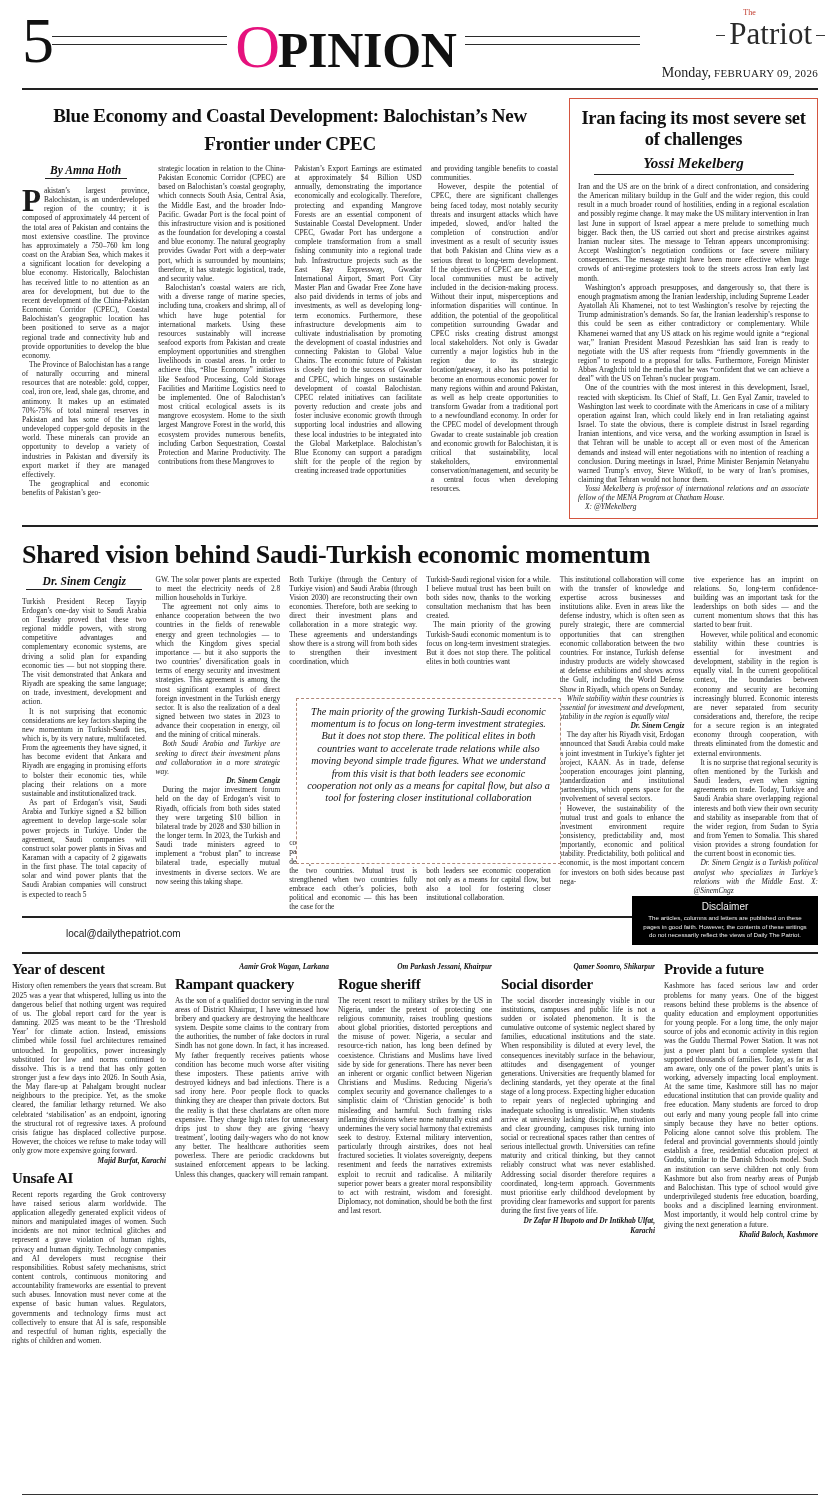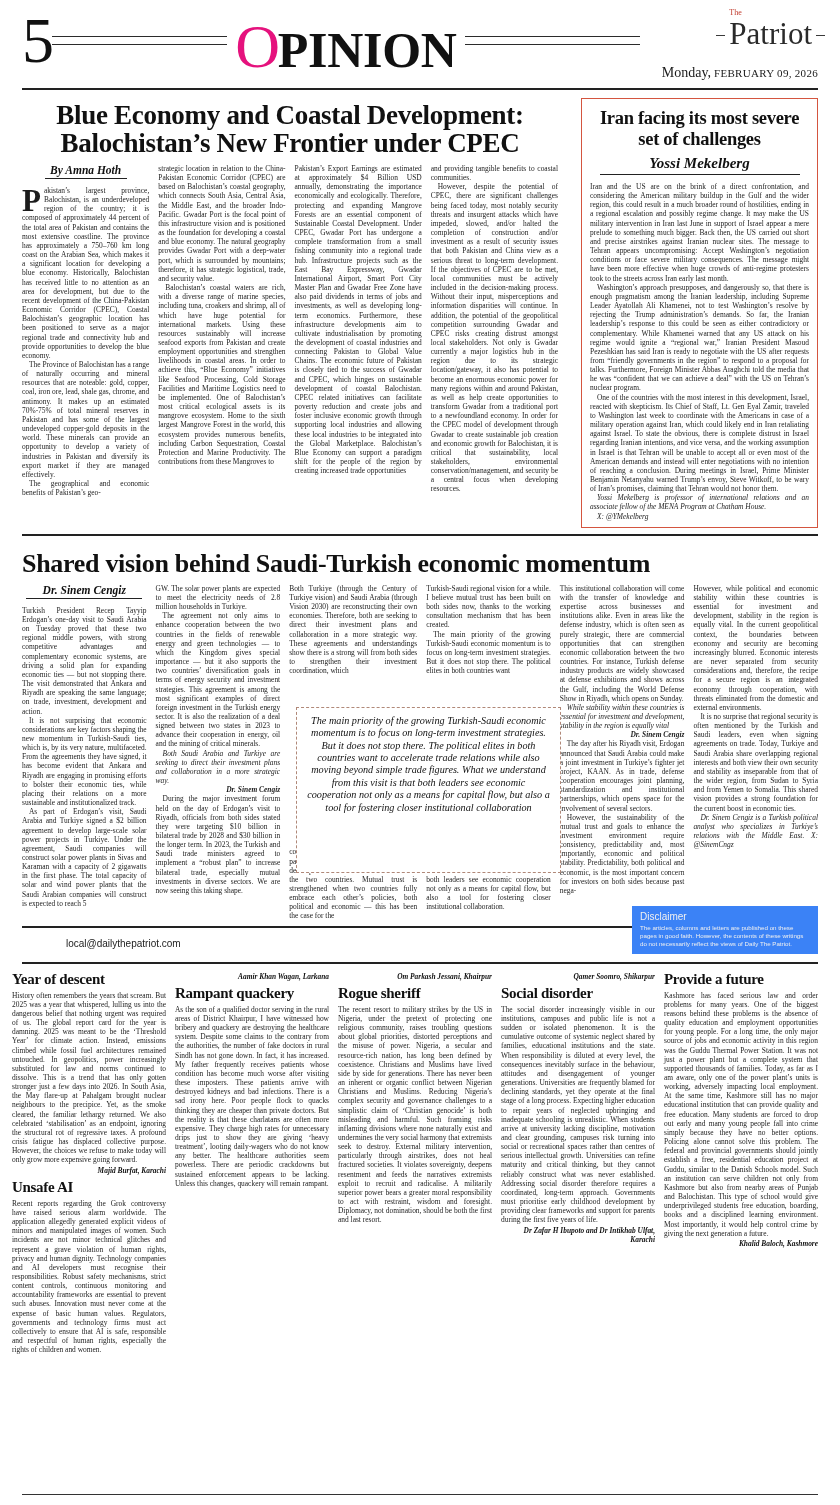--- a/index.html
+++ b/index.html
@@ -32,21 +32,21 @@
     font-family:"Liberation Serif", serif;
     margin-right:-2px;
   }
   .mh-right{width:178px;text-align:right;padding-top:4px;position:relative;}
   .brand{
     font-family:"Liberation Serif", serif;
     font-size:31px;line-height:31px;color:#2a2a2a;font-weight:400;position:relative;
     display:inline-block;padding:0 6px;letter-spacing:0px;
   }
   .brand .the{
-    position:absolute;left:6px;top:-9px;font-size:8px;line-height:8px;color:#c0392b;
+    position:absolute;left:20px;top:-9px;font-size:8px;line-height:8px;color:#c0392b;
     letter-spacing:0;
   }
   .brand:before, .brand:after{
     content:"";position:absolute;top:17px;width:9px;height:0;border-top:1px solid #3a3a3a;
   }
   .brand:before{left:-7px;} .brand:after{right:-7px;}
   .dateline{
     margin-top:16px;font-size:12px;color:#1a1a1a;
     font-family:"Liberation Serif", serif;white-space:nowrap;
   }
@@ -74,33 +74,33 @@
   .sig{
     font-style:italic;font-weight:bold;text-align:right;font-size:7.4px;
     line-height:9.2px;margin:1px 0 0 0;font-family:"Liberation Serif", serif;
   }
   .ital{font-style:italic;}
 
   
   .story1{display:flex;padding:8px 22px 0 22px;box-sizing:border-box;}
   .s1-main{width:545px;padding-right:9px;box-sizing:border-box;}
   .s1-head{
-    font-size:27px;line-height:27.5px;text-align:center;margin:4px 0 7px 0;
+    font-size:19px;line-height:27.5px;text-align:center;margin:4px 0 7px 0;
   }
   .s1-cols{display:flex;gap:9px;}
   .s1-col{width:128px;}
   .dropcap::first-letter{
     float:left;font-size:31px;line-height:25px;font-weight:bold;
     padding:2px 3px 0 0;font-family:"Liberation Serif", serif;
   }
 
   
   .iranbox{
     width:251px;border:1.3px solid #d4553f;padding:7px 8px 6px 8px;box-sizing:border-box;
-    margin-left:14px;
+    margin-left:2px;
   }
   .iran-head{font-size:18.5px;line-height:20.5px;text-align:center;margin:2px 0 6px 0;}
   .iran-by{font-size:15px;width:200px;}
   .iran-p{font-size:7.3px;line-height:9.05px;}
 
   
   .story2{padding:6px 22px 0 22px;box-sizing:border-box;}
   .s2-head{font-size:26px;line-height:29px;text-align:left;margin:7px 0 6px 0;}
   .s2-cols{display:flex;gap:9px;position:relative;}
   .s2-col{width:128px;}
@@ -119,22 +119,22 @@
   
   .letters-head-row{
     display:flex;align-items:flex-end;padding:10px 22px 0 22px;position:relative;
   }
   .letters-title{font-family:"Liberation Serif", serif;font-size:34px;line-height:36px;color:#111;}
   .letters-email{
     font-size:10px;color:#222;margin-left:44px;margin-bottom:8px;
     font-family:"Liberation Sans", sans-serif;
   }
   .disclaimer{
-    position:absolute;right:22px;top:-22px;width:186px;background:#3b82f6;color:#f0f0f0;
-    padding:5px 8px 6px 8px;box-sizing:border-box;text-align:left;
+    position:absolute;right:22px;top:-22px;width:186px;background:#000000;color:#f0f0f0;
+    padding:5px 8px 6px 8px;box-sizing:border-box;text-align:center;
   }
   .disclaimer .dtitle{font-size:10px;margin-bottom:2px;font-family:"Liberation Sans", sans-serif;}
   .disclaimer .dtext{font-size:6.2px;line-height:8.2px;font-family:"Liberation Sans", sans-serif;}
 
   .letters-rule{border-top:2.2px solid #222;margin:5px 22px 0 22px;}
   .letters-body{display:flex;gap:9px;padding:7px 22px 0 12px;box-sizing:border-box;}
   .l-col{width:155px;}
   .l-head{font-size:15px;line-height:17px;margin:4px 0 3px 0;}
   .l-head.first{margin-top:0;}
   .l-p{font-size:7.45px;line-height:9.2px;}
@@ -239,20 +239,21 @@
 
       <div class="s2-col">
         <p class="body">This institutional collaboration will come with the transfer of knowledge and expertise across businesses and institutions alike. Even in areas like the defense industry, which is often seen as purely strategic, there are commercial opportunities that can strengthen economic collaboration between the two countries. For instance, Turkish defense industry products are widely showcased at defense exhibitions and shows across the Gulf, including the World Defense Show in Riyadh, which opens on Sunday.</p>
         <p class="body ital">While stability within these countries is essential for investment and development, stability in the region is equally vital</p>
         <p class="body ital" style="text-align:right;font-weight:bold;">Dr. Sinem Cengiz</p>
         <p class="body">The day after his Riyadh visit, Erdogan announced that Saudi Arabia could make a joint investment in Turkiye’s fighter jet project, KAAN. As in trade, defense cooperation encourages joint planning, standardization and institutional partnerships, which opens space for the involvement of several sectors.</p>
         <p class="body">However, the sustainability of the mutual trust and goals to enhance the investment environment require consistency, predictability and, most importantly, economic and political stability. Predictability, both political and economic, is the most important concern for investors on both sides because past nega-</p>
       </div>
 
       <div class="s2-col">
+        <p class="body">tive experience has an imprint on relations. So, long-term confidence-building was an important task for the leaderships on both sides — and the current momentum shows that this has started to bear fruit.</p>
         <p class="body">However, while political and economic stability within these countries is essential for investment and development, stability in the region is equally vital. In the current geopolitical context, the boundaries between economy and security are becoming increasingly blurred. Economic interests are never separated from security considerations and, therefore, the recipe for a secure region is an integrated economy through cooperation, with threats eliminated from the domestic and external environments.</p>
         <p class="body">It is no surprise that regional security is often mentioned by the Turkish and Saudi leaders, even when signing agreements on trade. Today, Turkiye and Saudi Arabia share overlapping regional interests and both view their own security and stability as inseparable from that of the wider region, from Sudan to Syria and from Yemen to Somalia. This shared vision provides a strong foundation for the current boost in economic ties.</p>
         <p class="body ital">Dr. Sinem Cengiz is a Turkish political analyst who specializes in Turkiye’s relations with the Middle East. X: @SinemCngz</p>
       </div>
 
       <div class="pullquote" style="position:absolute;left:274px;top:120px;width:265px;height:166px;">
         <p>The main priority of the growing Turkish-Saudi economic momentum is to focus on long-term investment strategies. But it does not stop there. The political elites in both countries want to accelerate trade relations while also moving beyond simple trade figures. What we understand from this visit is that both leaders see economic cooperation not only as a means for capital flow, but also a tool for fostering closer institutional collaboration</p>
       </div>
     </div>
   </div>
@@ -272,21 +273,21 @@
     <div class="l-col">
       <div class="hl l-head first">Year of descent</div>
       <p class="body l-p">History often remembers the years that scream. But 2025 was a year that whispered, lulling us into the dangerous belief that nothing urgent was required of us. The global report card for the year is damning. 2025 was meant to be the ‘Threshold Year’ for climate action. Instead, emissions climbed while fossil fuel architectures remained untouched. In geopolitics, power increasingly substituted for law and norms continued to dissolve. This is a trend that has only gotten stronger just a few days into 2026. In South Asia, the May flare-up at Pahalgam brought nuclear neighbours to the precipice. Yet, as the smoke cleared, the familiar lethargy returned. We also celebrated ‘stabilisation’ as an endpoint, ignoring the structural rot of regressive taxes. A profound crisis fatigue has displaced collective purpose. However, the choices we refuse to make today will only grow more expensive going forward.</p>
       <p class="sig">Majid Burfat, Karachi</p>
       <div class="hl l-head">Unsafe AI</div>
       <p class="body l-p">Recent reports regarding the Grok controversy have raised serious alarm worldwide. The application allegedly generated explicit videos of minors and manipulated images of women. Such incidents are not minor technical glitches and represent a grave violation of human rights, privacy and human dignity. Technology companies and AI developers must recognise their responsibilities. Robust safety mechanisms, strict content controls, continuous monitoring and accountability frameworks are essential to prevent such abuses. Innovation must never come at the expense of basic human values. Regulators, governments and technology firms must act collectively to ensure that AI is safe, responsible and respectful of human rights, especially the rights of children and women.</p>
     </div>
 
     <div class="l-col">
       <p class="body l-p" style="visibility:hidden;height:0;margin:0;"></p>
-      <p class="sig">Aamir Khan Wagan, Larkana</p>
+      <p class="sig">Aamir Grok Wagan, Larkana</p>
       <div class="hl l-head">Rampant quackery</div>
       <p class="body l-p">As the son of a qualified doctor serving in the rural areas of District Khairpur, I have witnessed how bribery and quackery are destroying the healthcare system. Despite some claims to the contrary from the authorities, the number of fake doctors in rural Sindh has not gone down. In fact, it has increased. My father frequently receives patients whose condition has become much worse after visiting these imposters. These patients arrive with destroyed kidneys and bad infections. There is a sad irony here. Poor people flock to quacks thinking they are cheaper than private doctors. But the reality is that these charlatans are often more expensive. They charge high rates for unnecessary drips just to show they are giving ‘heavy treatment’, looting daily-wagers who do not know any better. The healthcare authorities seem powerless. There are periodic crackdowns but sustained enforcement appears to be lacking. Unless this changes, quackery will remain rampant.</p>
     </div>
 
     <div class="l-col">
       <p class="sig">Om Parkash Jessani, Khairpur</p>
       <div class="hl l-head">Rogue sheriff</div>
       <p class="body l-p">The recent resort to military strikes by the US in Nigeria, under the pretext of protecting one religious community, raises troubling questions about global priorities, distorted perceptions and the misuse of power. Nigeria, a secular and resource-rich nation, has long been defined by coexistence. Christians and Muslims have lived side by side for generations. There has never been an inherent or organic conflict between Nigerian Christians and Muslims. Reducing Nigeria’s complex security and governance challenges to a simplistic claim of ‘Christian genocide’ is both misleading and harmful. Such framing risks inflaming divisions where none naturally exist and undermines the very social harmony that extremists seek to destroy. External military intervention, particularly through airstrikes, does not heal fractured societies. It violates sovereignty, deepens resentment and feeds the narratives extremists exploit to recruit and radicalise. A militarily superior power bears a greater moral responsibility to act with restraint, wisdom and foresight. Diplomacy, not domination, should be both the first and last resort.</p>
     </div>
 

